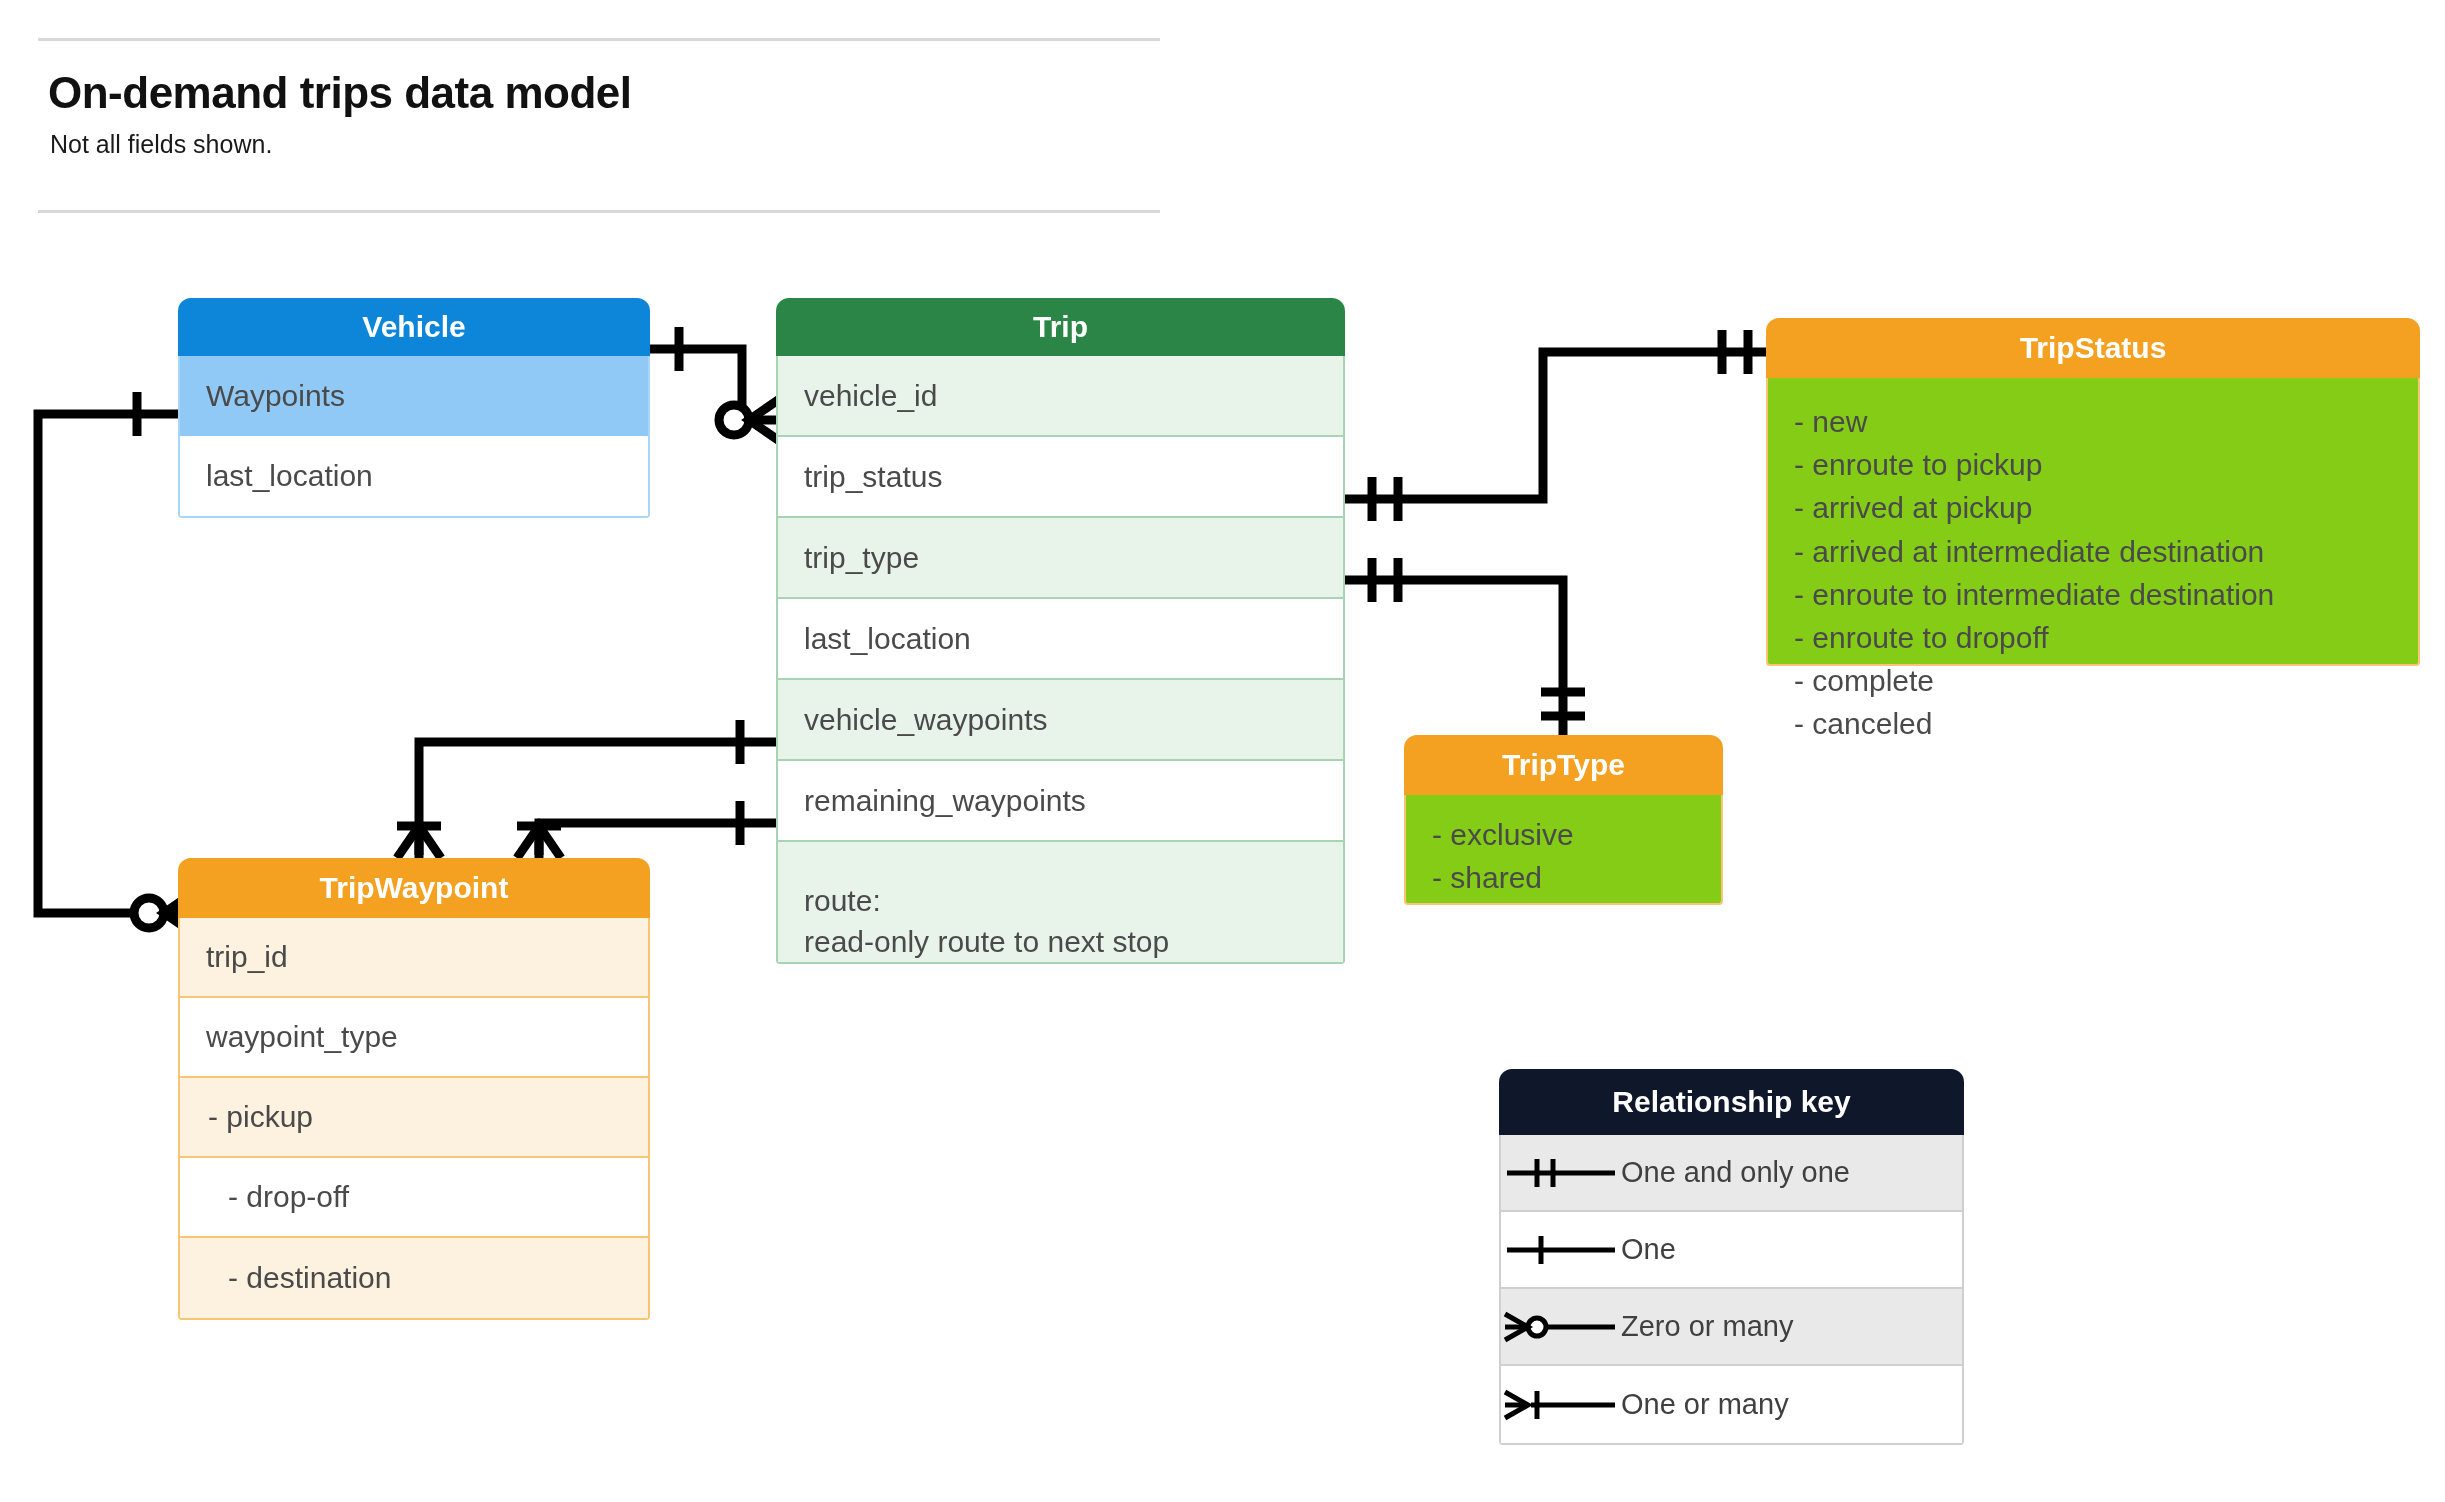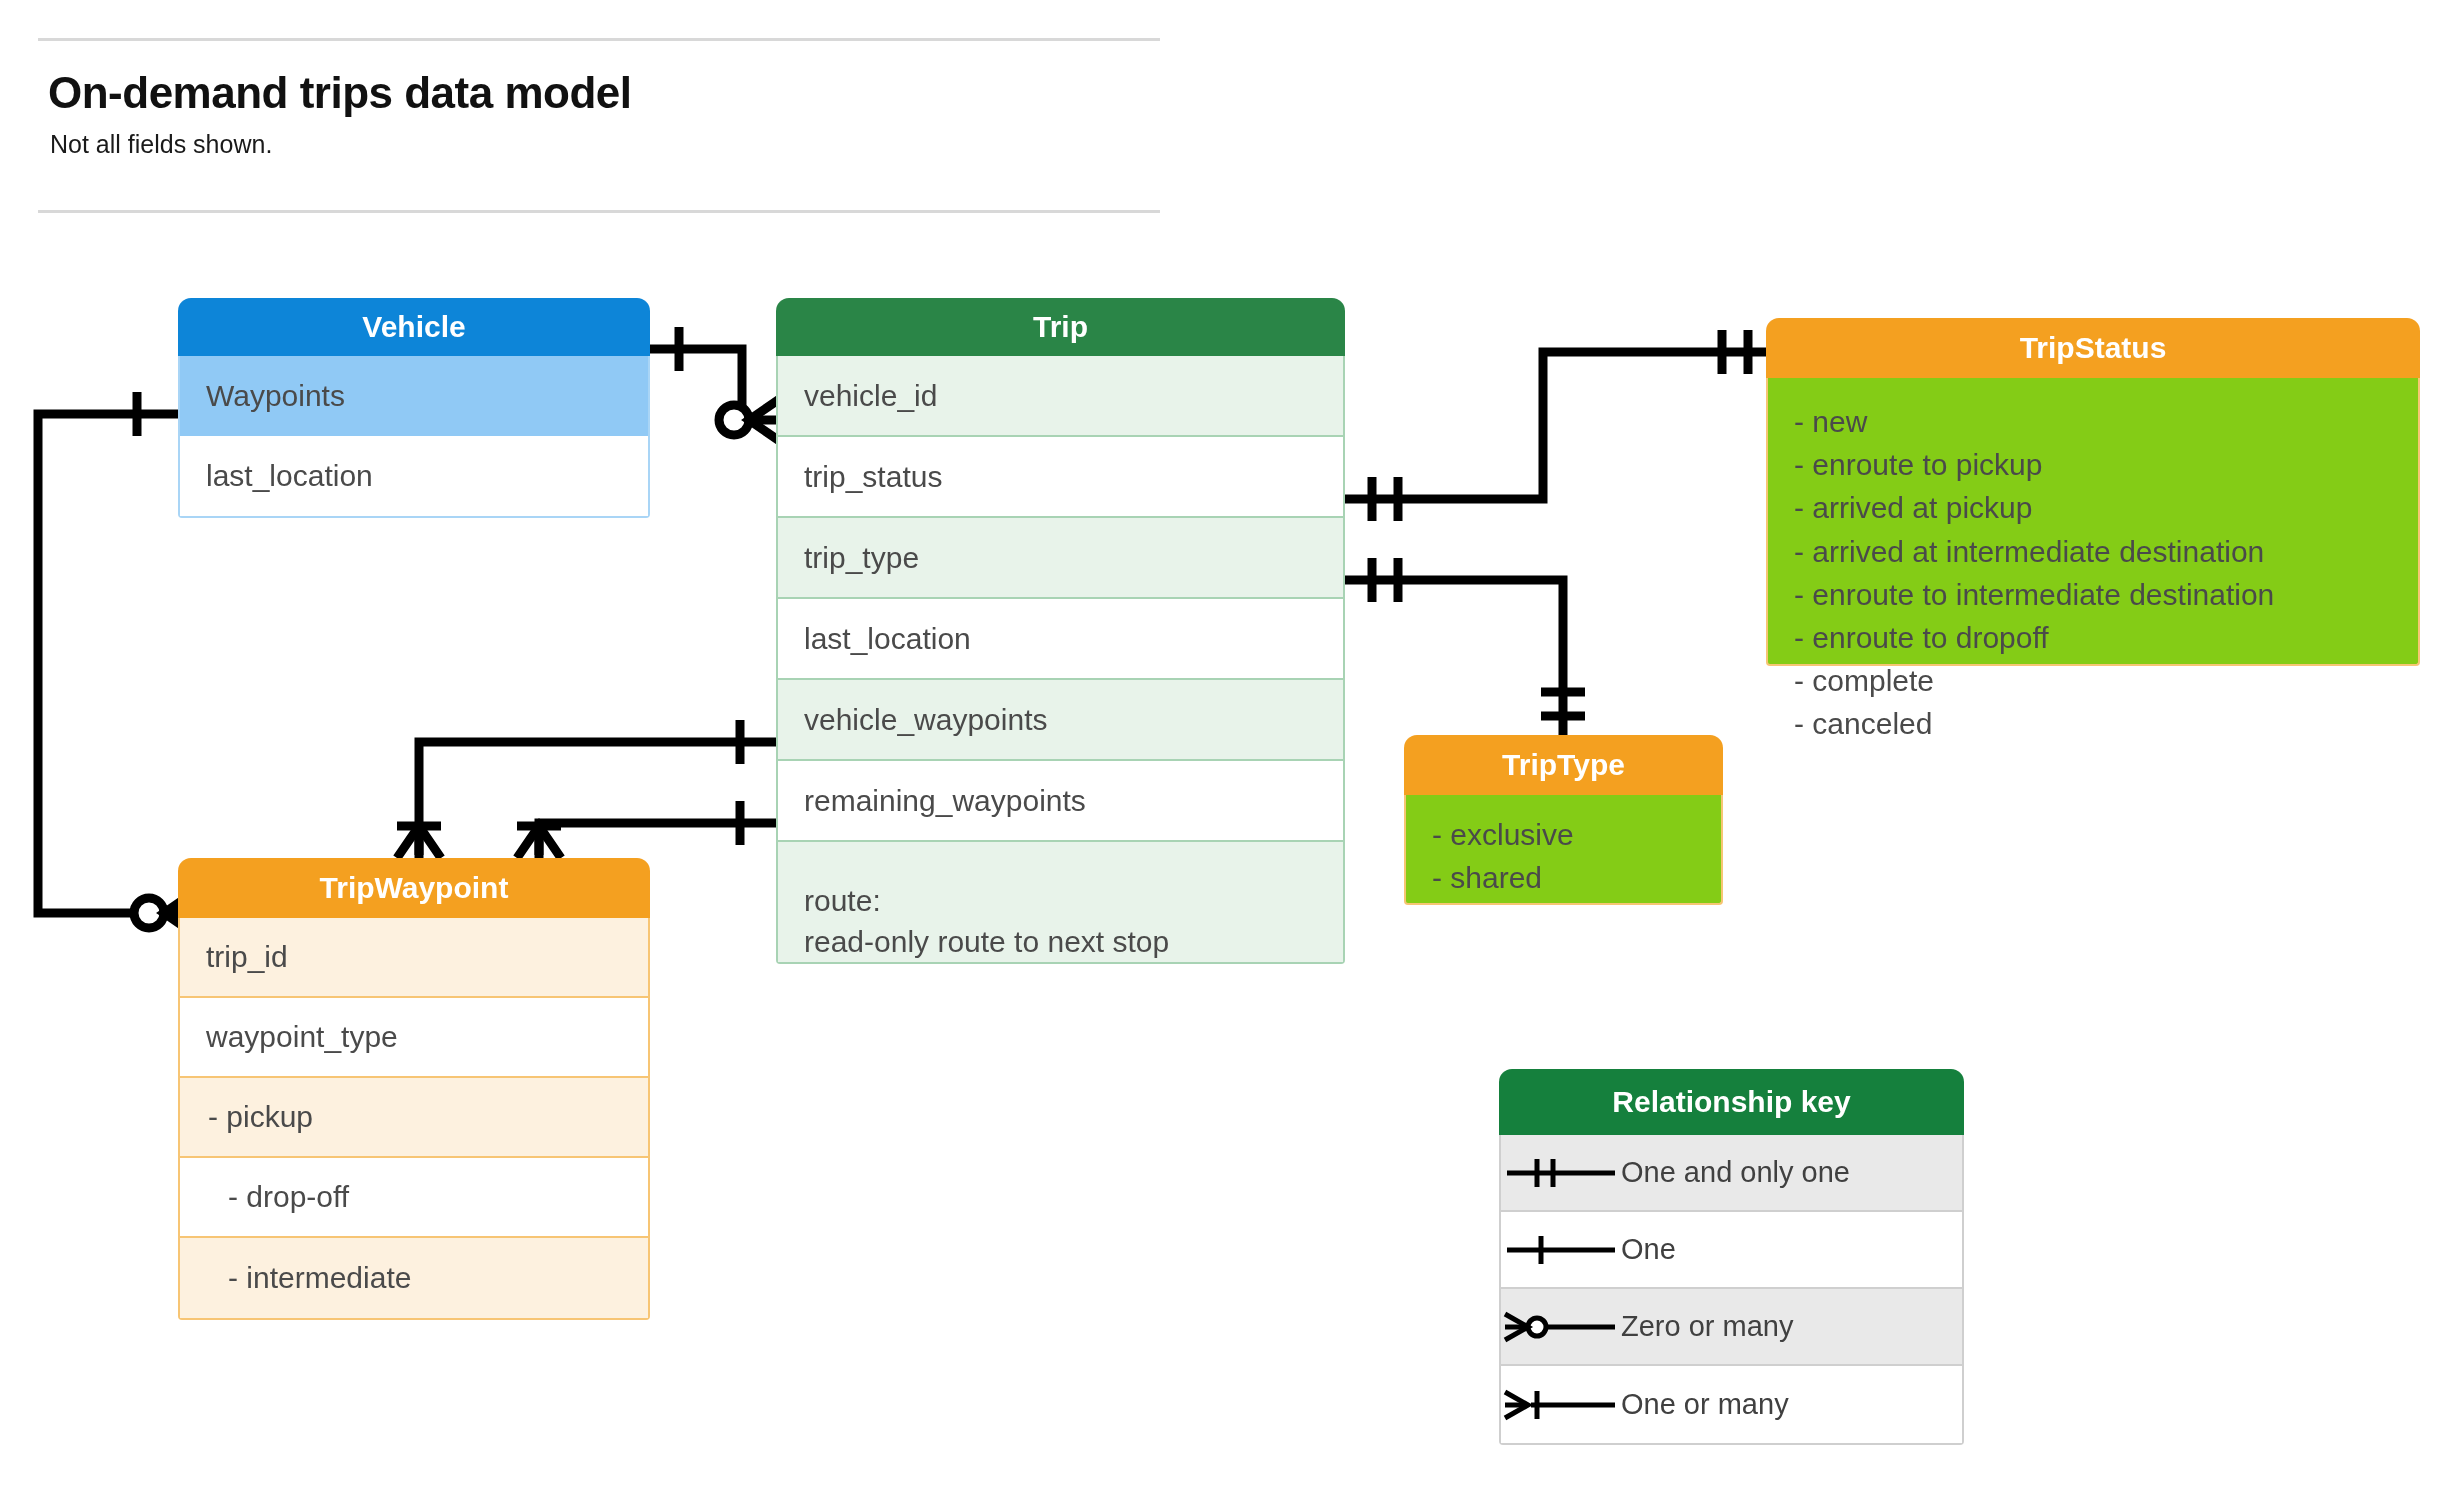--- a/index.html
+++ b/index.html
@@ -69,21 +69,21 @@
   .e-orange .row.plain{background:#ffffff;}
 
   .e-waypoint .row{border-bottom:2px solid #f7c574;}
   .e-waypoint .row:last-child{border-bottom:none;}
   .e-waypoint .row.indent{padding-left:48px;}
 
   .enum-list{padding:22px 0 18px 26px;}
   .enum-item{font-size:30px;color:#4a4a4a;line-height:1.44;white-space:nowrap;}
 
   
-  .e-key .ent-head{background:#15803d;}
+  .e-key .ent-head{background:#0f172a;}
   .e-key .ent-body{border:2px solid #cfcfcf;border-top:none;border-radius:0 0 4px 4px;}
   .e-key .krow{
     box-sizing:border-box;width:100%;height:59px;
     display:flex;align-items:center;
     border-bottom:2px solid #cfcfcf;
   }
   .e-key .krow:last-child{border-bottom:none;}
   .e-key .krow.alt{background:#e9e9e9;}
   .e-key .krow.plain{background:#ffffff;}
   .e-key .ksym{width:120px;flex:0 0 120px;display:flex;align-items:center;justify-content:center;}
@@ -177,21 +177,21 @@
     </div>
   </div>
 
   <div class="entity e-orange e-waypoint" style="left:178px;top:858px;width:472px;">
     <div class="ent-head" style="height:60px;">TripWaypoint</div>
     <div class="ent-body">
       <div class="row alt" style="height:80px;">trip_id</div>
       <div class="row plain" style="height:80px;">waypoint_type</div>
       <div class="row alt indent" style="height:80px;padding-left:28px;">-  pickup</div>
       <div class="row plain indent" style="height:80px;">-  drop-off</div>
-      <div class="row alt indent" style="height:80px;">-  intermediate</div>
+      <div class="row alt indent" style="height:80px;">-  destination</div>
     </div>
   </div>
 
   <div class="entity e-orange" style="left:1766px;top:318px;width:654px;">
     <div class="ent-head" style="height:60px;">TripStatus</div>
     <div class="ent-body" style="height:288px;">
       <div class="enum-list">
         <div class="enum-item">- new</div>
         <div class="enum-item">- enroute to pickup</div>
         <div class="enum-item">- arrived at pickup</div>

